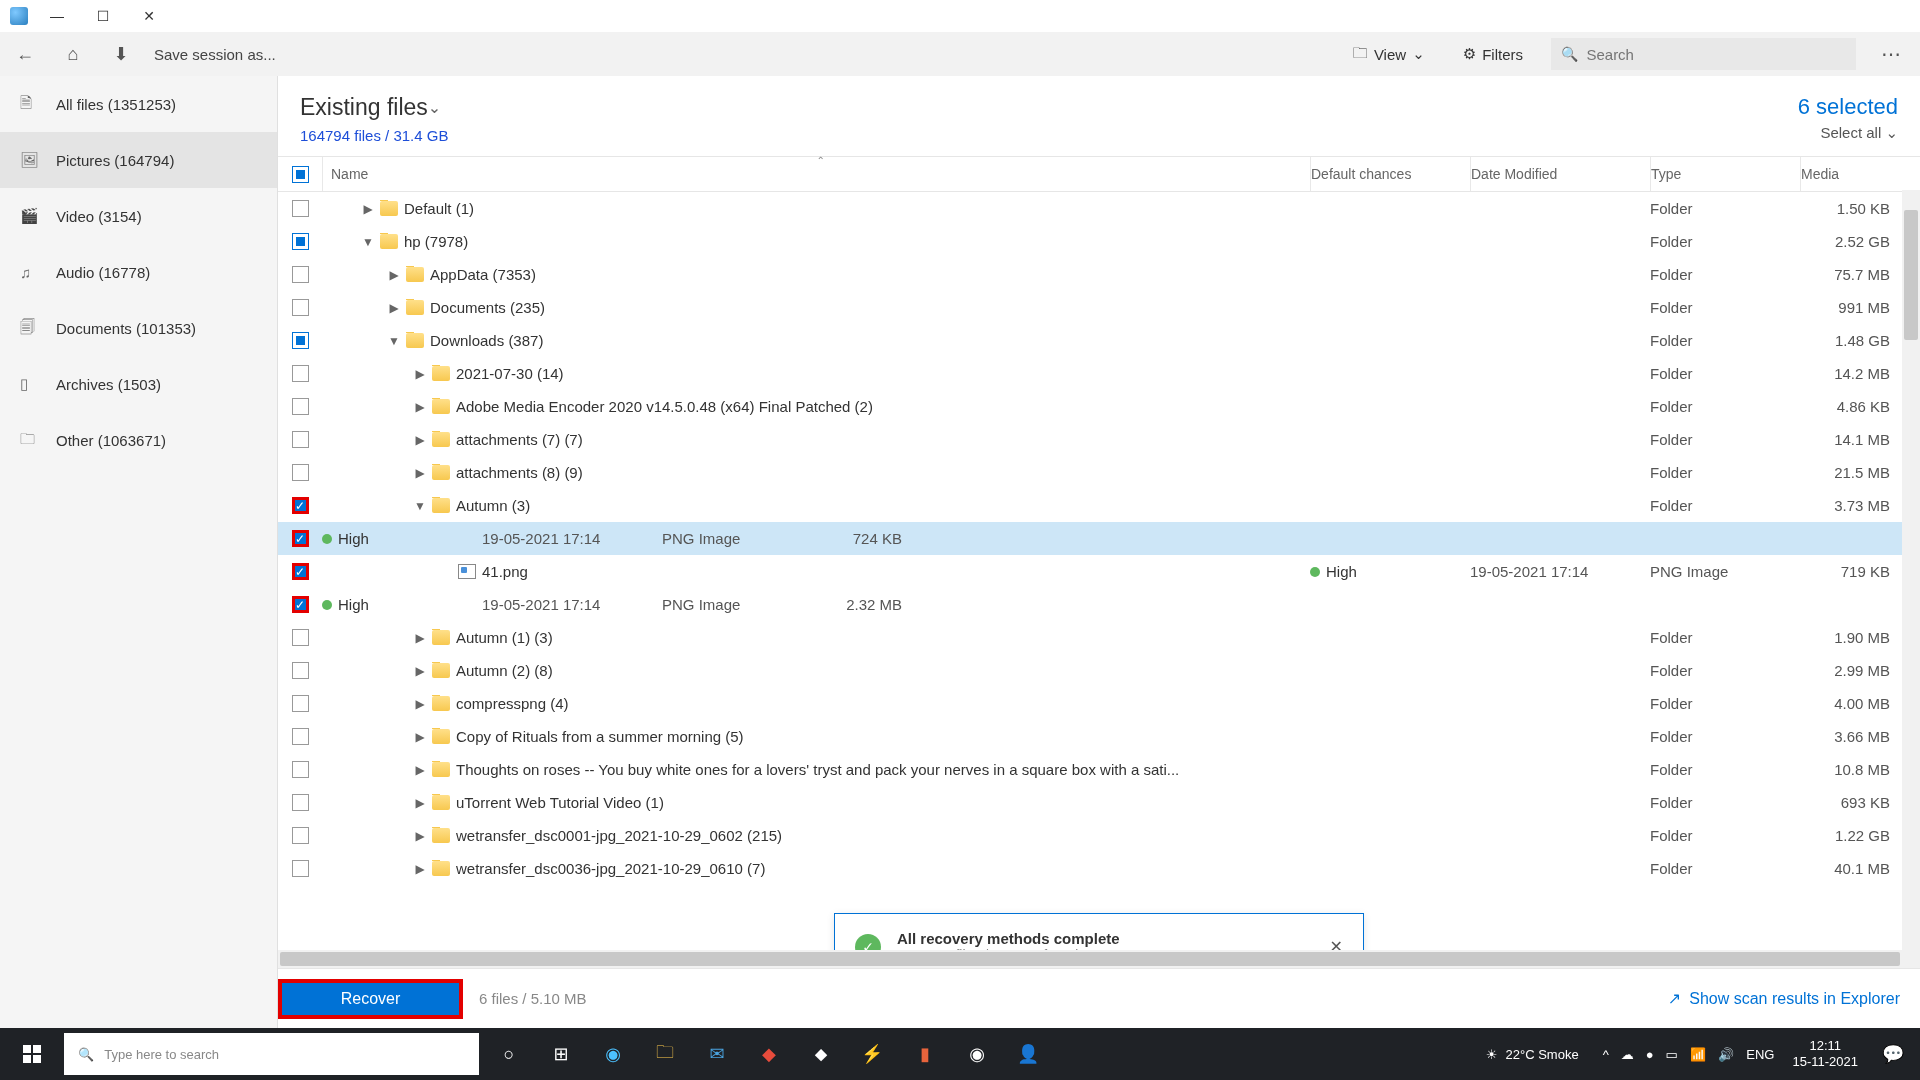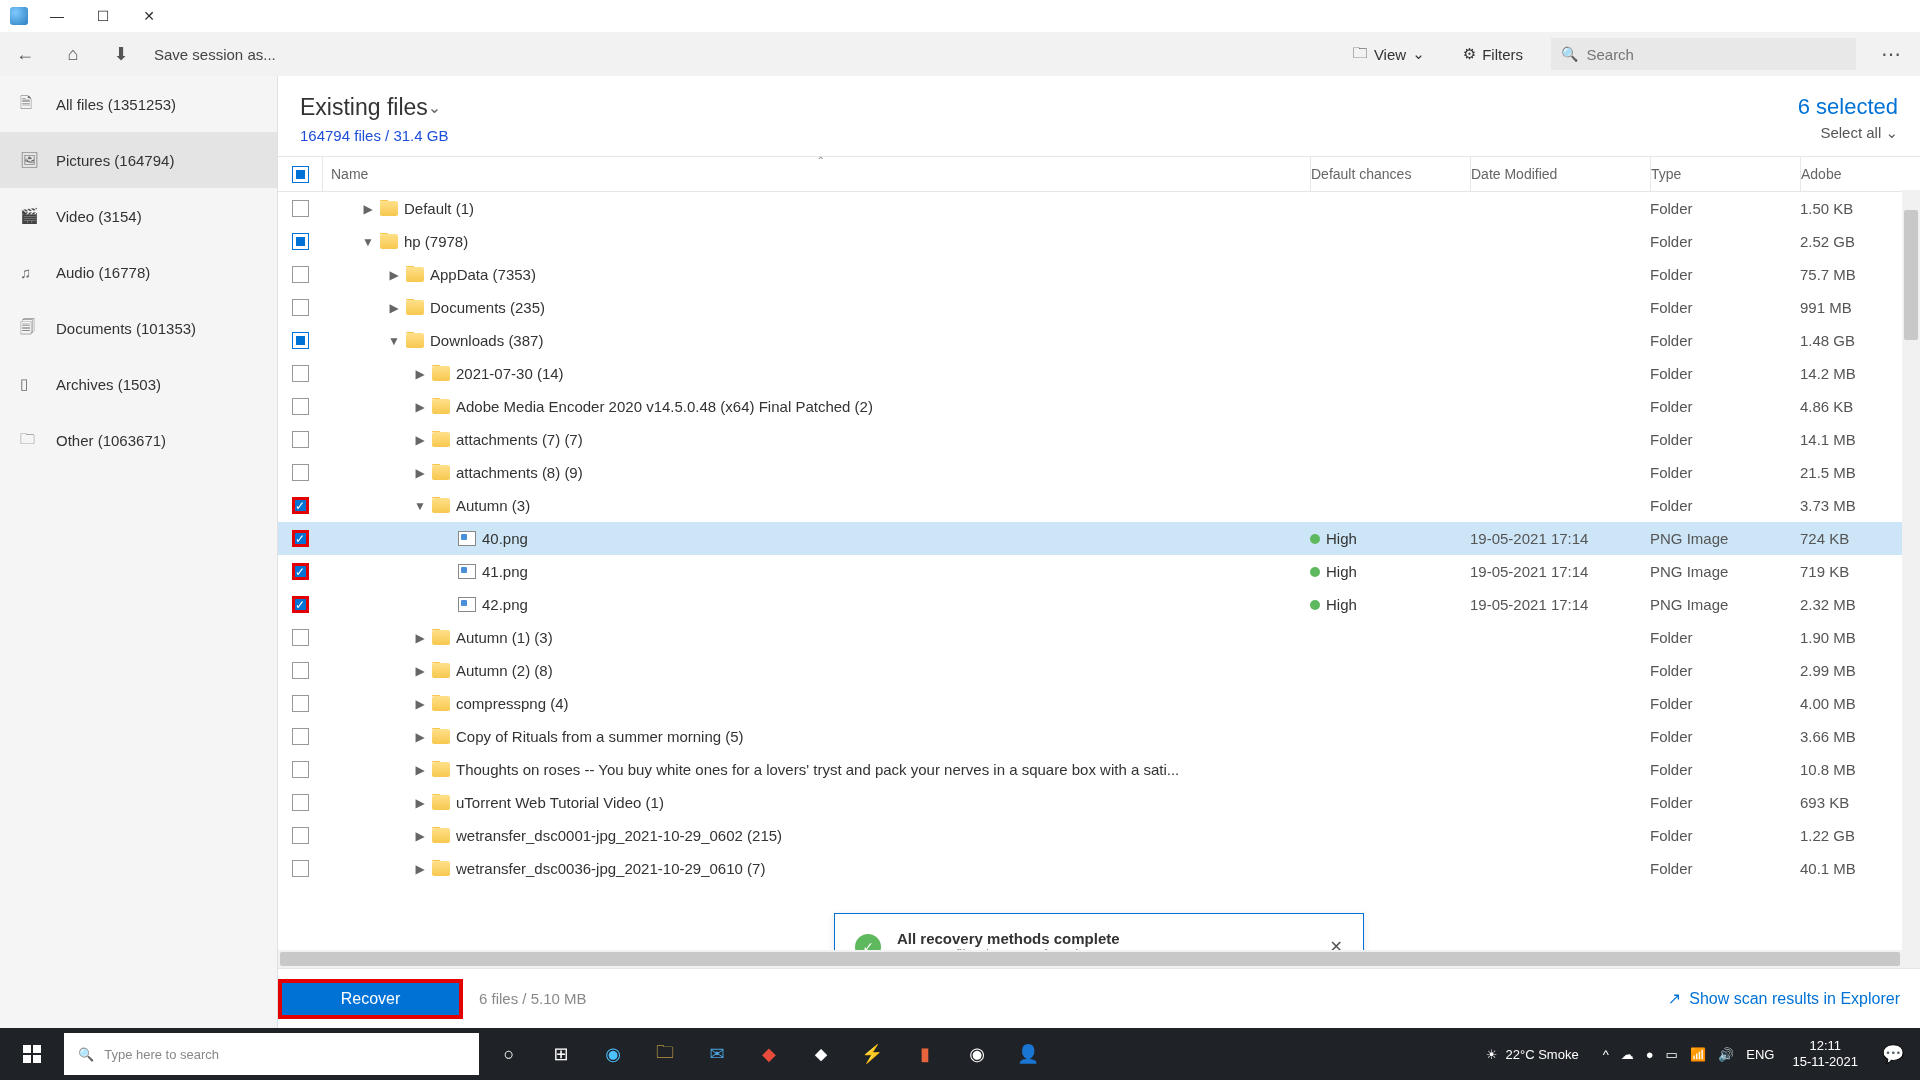--- a/index.html
+++ b/index.html
@@ -37,21 +37,21 @@
 .thead > div { border-left:1px solid #e8e8e8; height:100%; display:flex; align-items:center; }
 .thead > div:first-child { border-left:none; }
 .tbody { flex:1; overflow-y:auto; overflow-x:hidden; position:relative; }
 .trow { height:33px; display:flex; align-items:center; font-size:15px; }
 .trow.selrow { background:#cde6f7; }
 .trow .cchk { width:44px; display:flex; justify-content:center; }
 .trow .cname { flex:1; display:flex; align-items:center; gap:6px; overflow:hidden; white-space:nowrap; }
 .trow .crec { width:160px; display:flex; align-items:center; gap:6px; }
 .trow .cdate { width:180px; color:#555; }
 .trow .ctype { width:150px; color:#555; }
-.trow .csize { width:120px; padding-right:30px; color:#555; }
+.trow .csize { width:120px; text-align:right; padding-right:30px; color:#555; }
 .chk { width:17px; height:17px; border:1px solid #999; background:#fff; display:flex; align-items:center; justify-content:center; }
 .chk.checked { background:#0072d6; border-color:#0072d6; color:#fff; font-size:12px; }
 .chk.indet { border-color:#0072d6; }
 .chk.indet::after { content:""; width:9px; height:9px; background:#0072d6; }
 .expander { width:12px; color:#666; font-size:12px; text-align:center; }
 .foldericon { width:18px; height:15px; background:linear-gradient(#ffe08a,#f7c84f); border-radius:2px; display:inline-block; position:relative; }
 .foldericon::before { content:""; position:absolute; top:-3px; left:0; width:8px; height:3px; background:#f7c84f; border-radius:1px 1px 0 0;}
 .imgicon { width:18px; height:15px; background:#fff; border:1px solid #888; display:inline-block; position:relative; }
 .imgicon::after { content:""; position:absolute; left:2px; top:2px; width:6px; height:6px; background:#4a90d9; border-radius:1px;}
 .greendot { width:10px; height:10px; background:#5eb85e; border-radius:50%; display:inline-block; }
@@ -167,21 +167,21 @@
       <div class="cchk">
           <div class="chk indet"></div>
         </div>
       <div class="cname">
           <span>Name</span>
           <span class="sortarrow">⌃</span>
         </div>
       <div class="crec">Default chances</div>
       <div class="cdate">Date Modified</div>
       <div class="ctype">Type</div>
-      <div class="csize">Adobe</div>
+      <div class="csize">Media</div>
     </div>
 
     <div class="tbody" id="tbody">
         <div class="trow">
           <div class="cchk">
             <div class="chk" style=""></div>
           </div>
           <div class="cname" style="padding-left:40px;">
             <span class="expander">▶</span>
             <span class="foldericon"></span>
@@ -314,25 +314,20 @@
             <span>Autumn (3)</span>
           </div>
           <div class="crec"></div>
           <div class="cdate"></div>
           <div class="ctype">Folder</div>
           <div class="csize">3.73 MB</div>
         </div>
         <div class="trow selrow">
           <div class="cchk">
             <div class="chk checked" style="outline:3px solid #e30000;outline-offset:-3px;">✓</div>
-          </div>
-          <div class="cname" style="padding-left:118px;">
-            <span class="expander"></span>
-            <span class="imgicon"></span>
-            <span>40.png</span>
           </div>
           <div class="crec">
             <span class="greendot"></span>
             <span>High</span>
           </div>
           <div class="cdate">19-05-2021 17:14</div>
           <div class="ctype">PNG Image</div>
           <div class="csize">724 KB</div>
         </div>
         <div class="trow">
@@ -348,25 +343,20 @@
             <span class="greendot"></span>
             <span>High</span>
           </div>
           <div class="cdate">19-05-2021 17:14</div>
           <div class="ctype">PNG Image</div>
           <div class="csize">719 KB</div>
         </div>
         <div class="trow">
           <div class="cchk">
             <div class="chk checked" style="outline:3px solid #e30000;outline-offset:-3px;">✓</div>
-          </div>
-          <div class="cname" style="padding-left:118px;">
-            <span class="expander"></span>
-            <span class="imgicon"></span>
-            <span>42.png</span>
           </div>
           <div class="crec">
             <span class="greendot"></span>
             <span>High</span>
           </div>
           <div class="cdate">19-05-2021 17:14</div>
           <div class="ctype">PNG Image</div>
           <div class="csize">2.32 MB</div>
         </div>
         <div class="trow">

